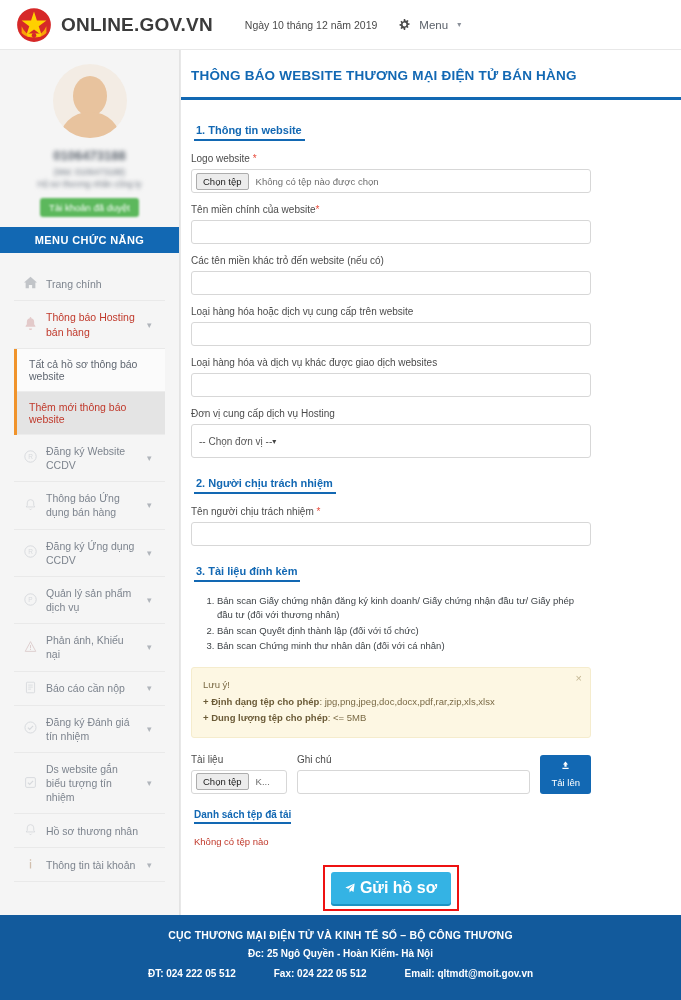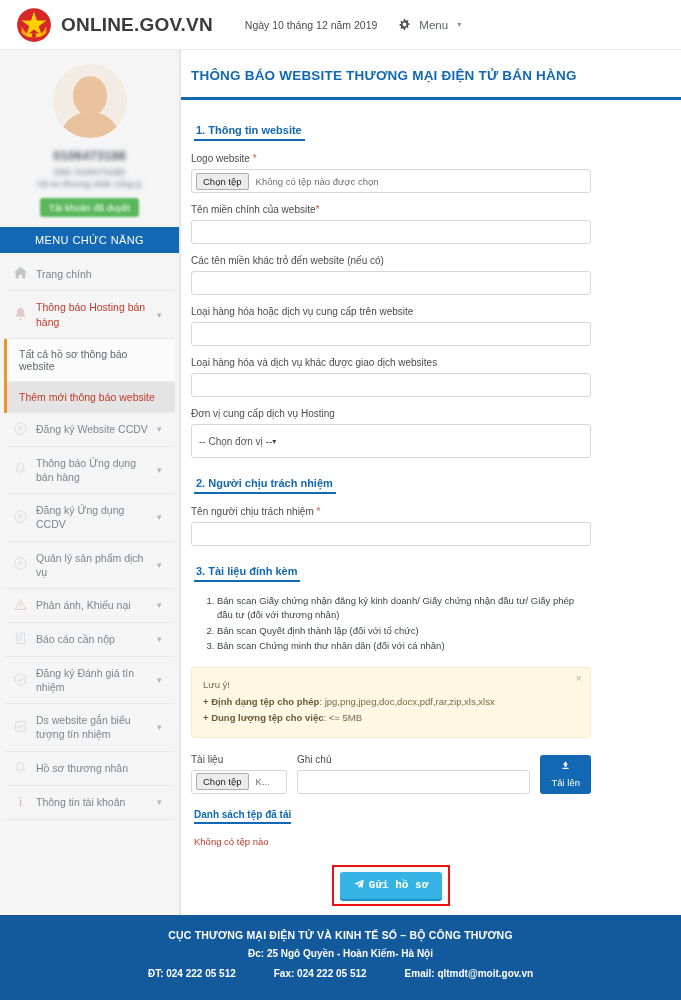--- a/index.html
+++ b/index.html
@@ -70,26 +70,26 @@
   .blur-id { font-size: 13px; font-weight: bold; color:#5e6670; }
   .blur-sm { font-size: 8.5px; }
   .badge-approved {
     display: inline-block; margin-top: 8px;
     background: #5cb85c; color: #fff; font-size: 9.5px;
     padding: 4px 9px; border-radius: 3px;
     filter: blur(.9px);
   }
   .menu-title {
     background: #1268b3; color: #ffffff;
-    font-size: 11px; font-weight: normal; letter-spacing: .4px;
+    font-size: 11px; font-weight: bold; letter-spacing: .4px;
     text-align: center; padding: 7px 0; text-transform: uppercase;
   }
 
   
-  .menu-list { list-style: none; margin: 0; padding: 4px; }
+  .menu-list { list-style: none; margin: 0; padding: 14px; }
   .menu-item {
     display: flex; align-items: center; gap: 8px;
     padding: 9px 10px 9px 9px;
     font-size: 10.5px; color: #7d848e;
     border-bottom: 1px solid #e9e9e9;
     cursor: pointer; background: #f5f5f5;
     min-height: 34px;
   }
   .menu-item .mi-label { flex: 1 1 auto; line-height: 1.35; }
   .menu-item.active-parent .mi-label { color: #c0392b; }
@@ -191,24 +191,24 @@
   
   .submit-wrap {
     display: flex; justify-content: center; align-items: center;
     margin: 18px 0 12px 0;
   }
   .submit-annotation {
     border: 2px solid #ee1111; padding: 5px 6px; display: inline-block;
   }
   .btn-submit {
     background: #34b3e4; color: #fff; border: none; border-radius: 3px;
-    font-size: 11px; font-weight: bold; padding: 7px 14px; cursor: pointer;
+    font-size: 16px; font-weight: bold; padding: 7px 14px; cursor: pointer;
     display: flex; align-items: center; gap: 5px;
     box-shadow: 0 2px 0 #1b93c4;
-    font-family: Liberation Mono, monospace;
+    font-family: Liberation Sans, sans-serif;
   }
 
   
   .pink-note {
     background: #f7e0e2; border: 1px solid #f0cfd3; border-radius: 3px;
     color: #a6464f; font-size: 9.5px;
     padding: 11px 12px; margin: 4px 0 0 0; line-height: 1.4;
   }
   .pink-note b { color: #9c2d39; }
 
@@ -477,21 +477,21 @@
           <li>Bản scan Chứng minh thư nhân dân (đối với cá nhân)</li>
         </ol>
 
         <div class="note-box">
           <span class="note-close" style="font-size: 11px;">×</span>
           <div>Lưu ý!</div>
           <div>
             <b>+ Định dạng tệp cho phép</b><span>: jpg,png,jpeg,doc,docx,pdf,rar,zip,xls,xlsx</span>
           </div>
           <div>
-            <b>+ Dung lượng tệp cho việc</b><span>: &lt;= 5MB</span>
+            <b>+ Dung lượng tệp cho phép</b><span>: &lt;= 5MB</span>
           </div>
         </div>
 
         <div class="upload-row">
           <div class="up-col-file">
             <label class="fld-label">Tài liệu</label>
             <div class="file-box">
               <button class="file-btn">Chọn tệp</button>
               <span class="file-status">K...</span>
             </div>

